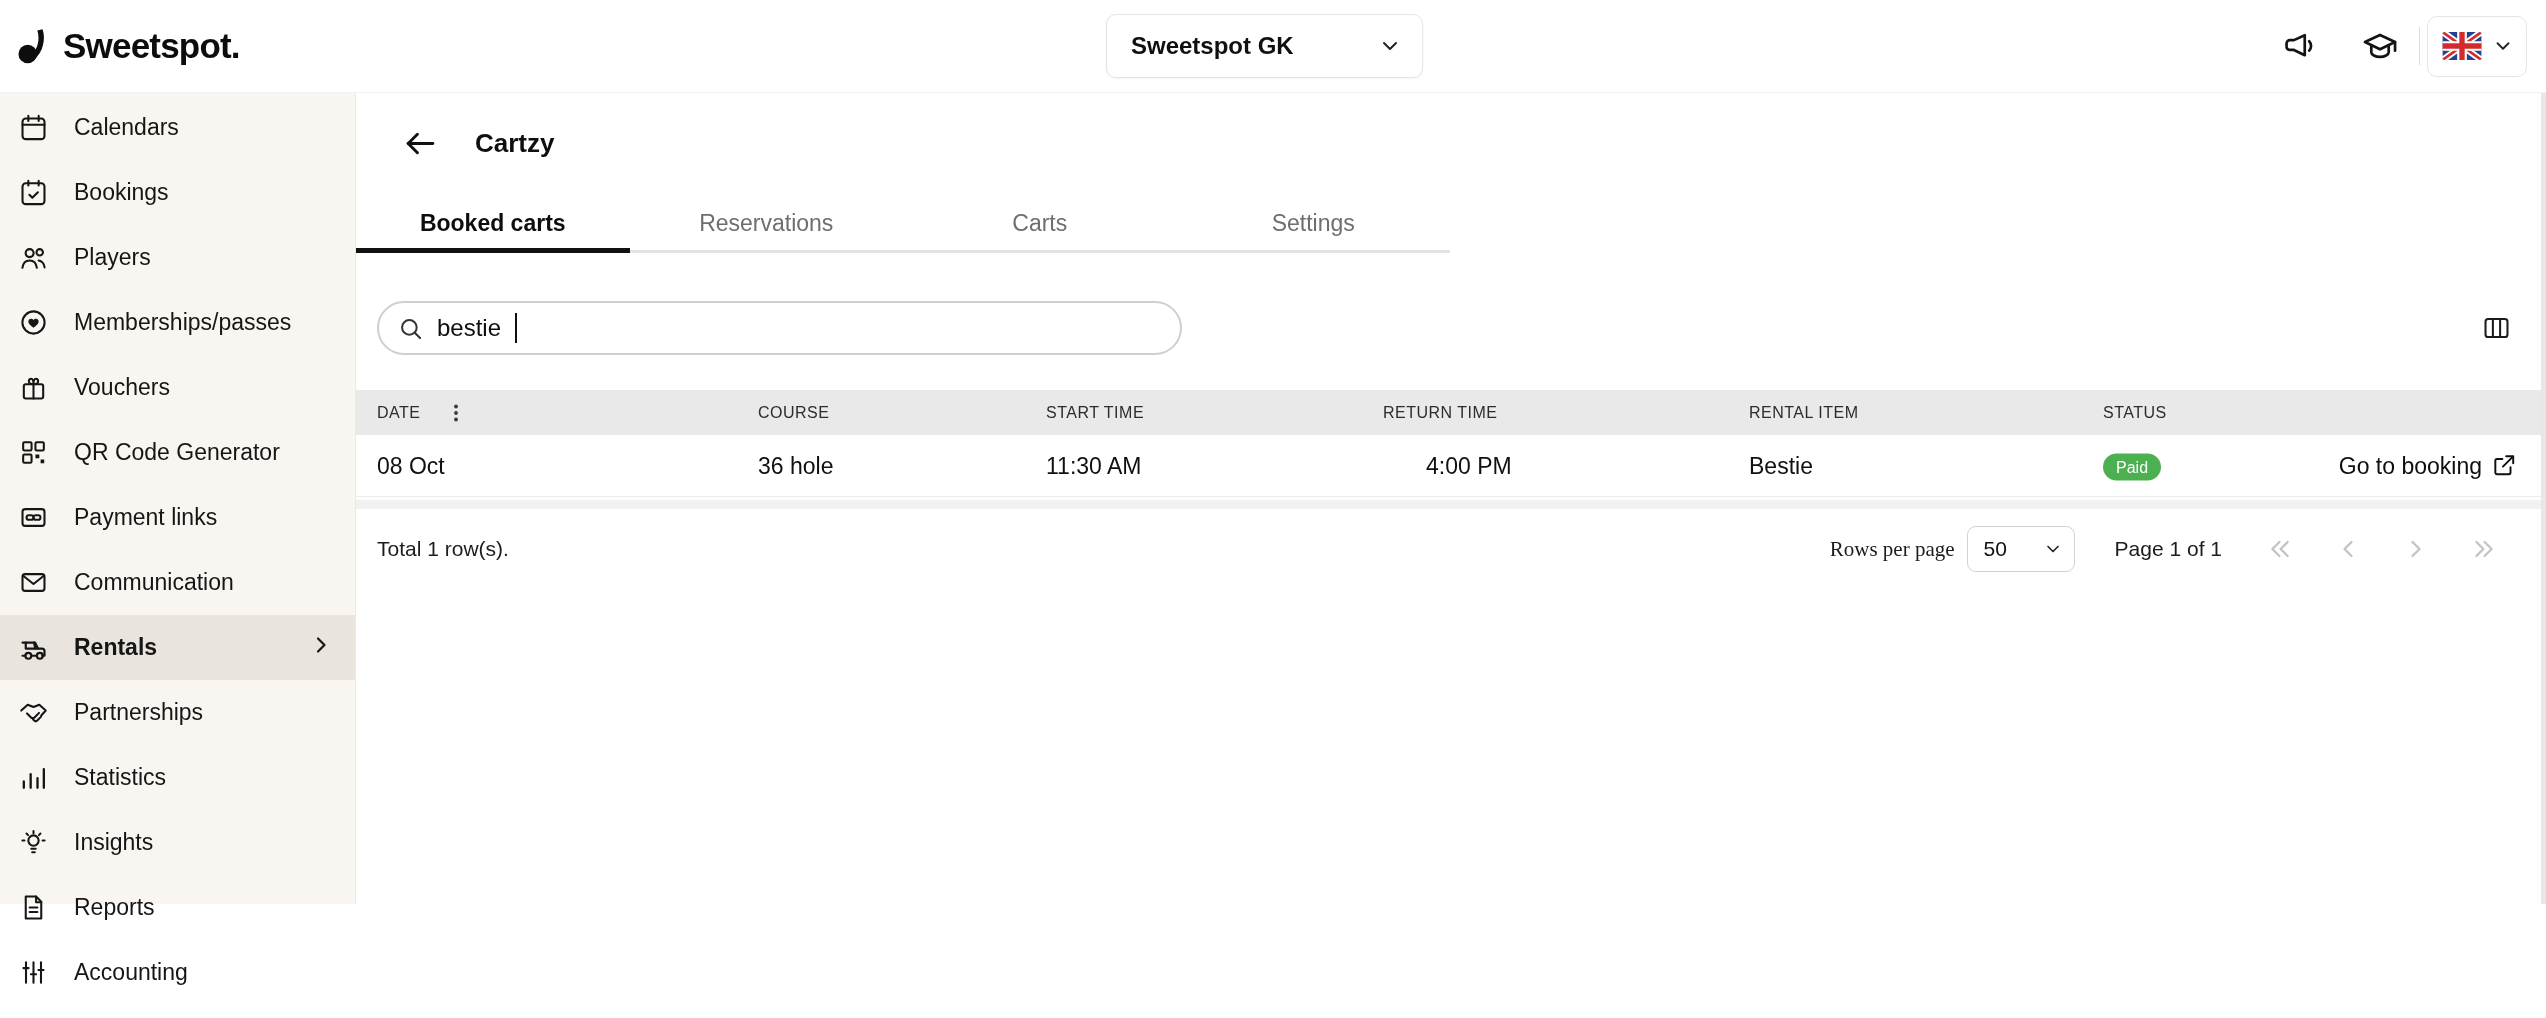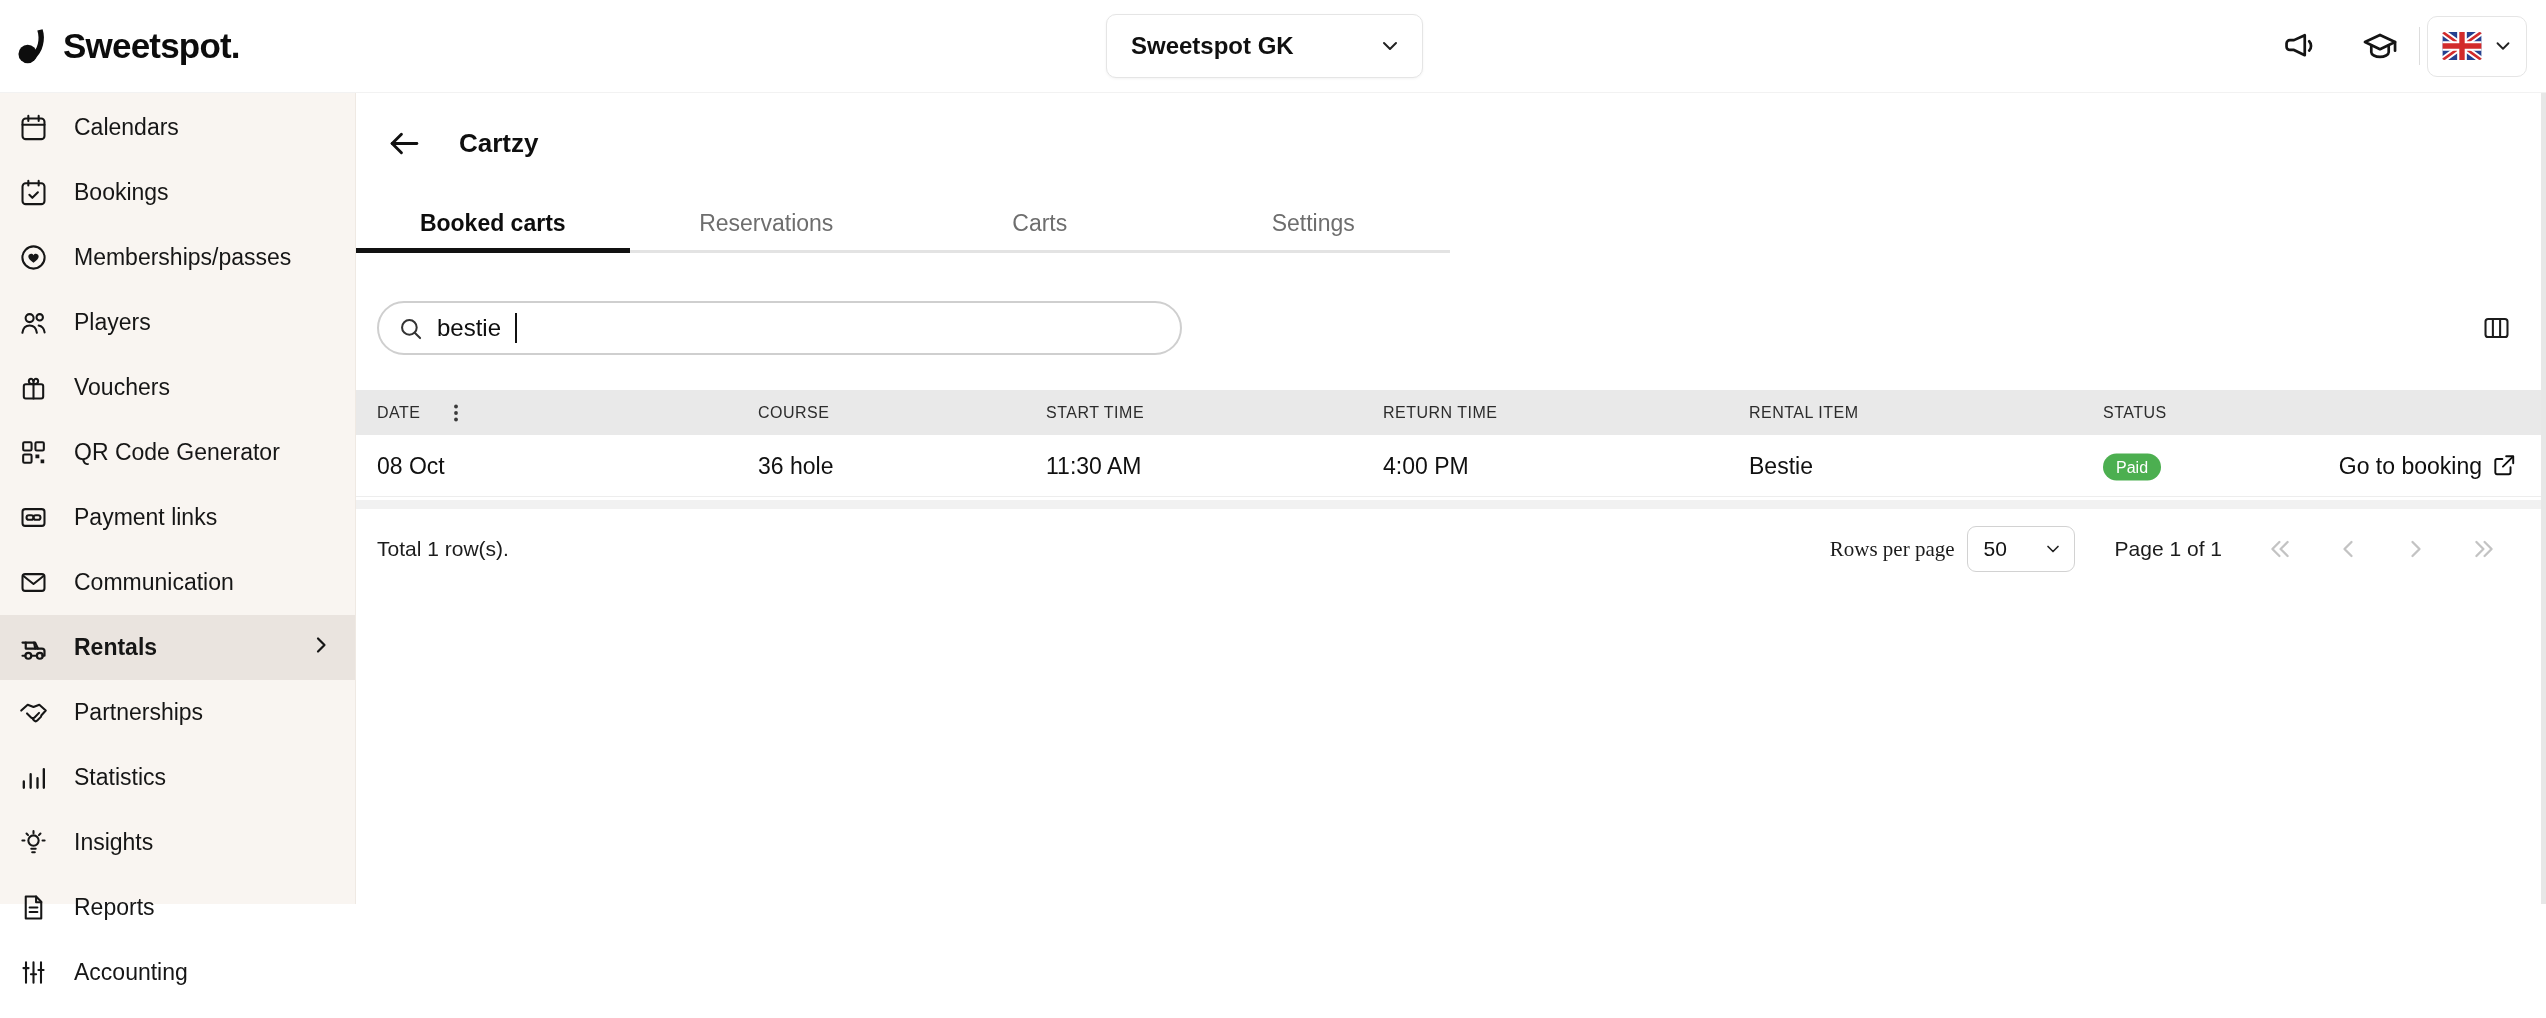--- a/index.html
+++ b/index.html
@@ -44,21 +44,21 @@
   .side-item { height:65px; display:flex; align-items:center; gap:25px;
                padding:0 22px 0 18px; font-size:23px; color:#161616; cursor:pointer; }
   .side-item svg { width:31px; height:31px; flex-shrink:0; color:#161616; }
   .side-item.selected { background:#eae4df; font-weight:700; }
   .side-item .chev { margin-left:auto; }
   .side-item .chev svg { width:24px; height:24px; }
 
   
   .content { flex:1; min-width:0; position:relative; background:#fff; }
 
-  .page-head { height:100px; display:flex; align-items:center; padding-left:30px; }
+  .page-head { height:100px; display:flex; align-items:center; padding-left:46px; }
   .back-btn { background:none; border:none; cursor:pointer; color:#111;
               display:flex; align-items:center; }
   .back-btn svg { width:37px; height:37px; }
   .page-title { font-size:26px; font-weight:700; margin-left:36px; color:#0f0f0f; }
 
   .tabs { position:relative; display:flex; width:1094px; height:60px; }
   .tabs::after { content:""; position:absolute; left:0; right:0; bottom:0; height:3px;
                  background:#e3e3e3; }
   .tab { flex:1; position:relative; display:flex; align-items:center; justify-content:center;
          font-size:23px; color:#6e6e6e; cursor:pointer; }
@@ -189,35 +189,35 @@
       <div class="side-item">
         <svg viewBox="0 0 24 24" fill="none" stroke="currentColor" stroke-width="1.6" stroke-linecap="round" stroke-linejoin="round">
           <rect x="3.5" y="4.8" width="17" height="16.2" rx="2.5"></rect>
             <path d="M8 3v3.6M16 3v3.6"></path>
             <path d="M8.8 13.8l2.3 2.3 4.3-4.3"></path>
         </svg>
         <span>Bookings</span>
       </div>
 
       <div class="side-item">
-        <svg viewBox="0 0 24 24" fill="none" stroke="currentColor" stroke-width="1.6">
-          <circle cx="12" cy="12" r="8.6"></circle>
-          <path fill="currentColor" stroke="none" d="M12 16c2.6-1.7 4-3.2 4-4.8 0-1.2-1-2.1-2.1-2.1-.8 0-1.5.4-1.9 1.1-.4-.7-1.1-1.1-1.9-1.1-1.1 0-2.1.9-2.1 2.1 0 1.6 1.4 3.1 4 4.8z"></path>
-        </svg>
-        <span>Memberships/passes</span>
-      </div>
-
-      <div class="side-item">
         <svg viewBox="0 0 24 24" fill="none" stroke="currentColor" stroke-width="1.6" stroke-linecap="round" stroke-linejoin="round">
           <circle cx="9" cy="8.6" r="3.1"></circle>
             <path d="M3.4 20c.5-3.6 2.8-5.7 5.6-5.7s5.1 2.1 5.6 5.7"></path>
             <circle cx="16.8" cy="8" r="2.5"></circle>
             <path d="M16 14.4c2.5.4 4.1 2.3 4.6 5.3"></path>
         </svg>
         <span>Players</span>
+      </div>
+
+      <div class="side-item">
+        <svg viewBox="0 0 24 24" fill="none" stroke="currentColor" stroke-width="1.6">
+          <circle cx="12" cy="12" r="8.6"></circle>
+          <path fill="currentColor" stroke="none" d="M12 16c2.6-1.7 4-3.2 4-4.8 0-1.2-1-2.1-2.1-2.1-.8 0-1.5.4-1.9 1.1-.4-.7-1.1-1.1-1.9-1.1-1.1 0-2.1.9-2.1 2.1 0 1.6 1.4 3.1 4 4.8z"></path>
+        </svg>
+        <span>Memberships/passes</span>
       </div>
 
       <div class="side-item">
         <svg viewBox="0 0 24 24" fill="none" stroke="currentColor" stroke-width="1.6" stroke-linecap="round" stroke-linejoin="round">
           <rect x="4.5" y="9.5" width="15" height="11" rx="1.5"></rect>
             <path d="M12 9.5V20.5"></path>
           <path d="M12 9.5c-2 0-3.6-.9-3.6-2.3C8.4 6 9.2 5.2 10.2 5.2c1.5 0 1.8 2 1.8 4.3zm0 0c2 0 3.6-.9 3.6-2.3 0-1.2-.8-2-1.8-2-1.5 0-1.8 2-1.8 4.3z"></path>
         </svg>
         <span>Vouchers</span>
       </div>
@@ -361,21 +361,21 @@
           <span class="th" style="left:690px">START TIME</span>
           <span class="th" style="left:1027px">RETURN TIME</span>
           <span class="th" style="left:1393px">RENTAL ITEM</span>
           <span class="th" style="left:1747px">STATUS</span>
         </div>
 
         <div class="trow">
           <span class="td" style="left:21px">08 Oct</span>
           <span class="td" style="left:402px">36 hole</span>
           <span class="td" style="left:690px">11:30 AM</span>
-          <span class="td" style="left:1027px">4:00 PM</span>
+          <span class="td" style="left:1070px">4:00 PM</span>
           <span class="td" style="left:1393px">Bestie</span>
           <span class="td" style="left:1747px">
             <span class="pill" style="background: rgb(76, 175, 80);">Paid</span>
           </span>
           <button class="row-action">
             <span>Go to booking</span>
             <svg viewBox="0 0 24 24" fill="none" stroke="currentColor" stroke-width="1.8" stroke-linecap="round" stroke-linejoin="round">
               <path d="M18 13.5V18.5a1.5 1.5 0 0 1-1.5 1.5h-11A1.5 1.5 0 0 1 4 18.5v-11A1.5 1.5 0 0 1 5.5 6h5"></path>
               <path d="M14 3.5h6.5V10"></path>
                 <path d="M20 4L11 13"></path>

